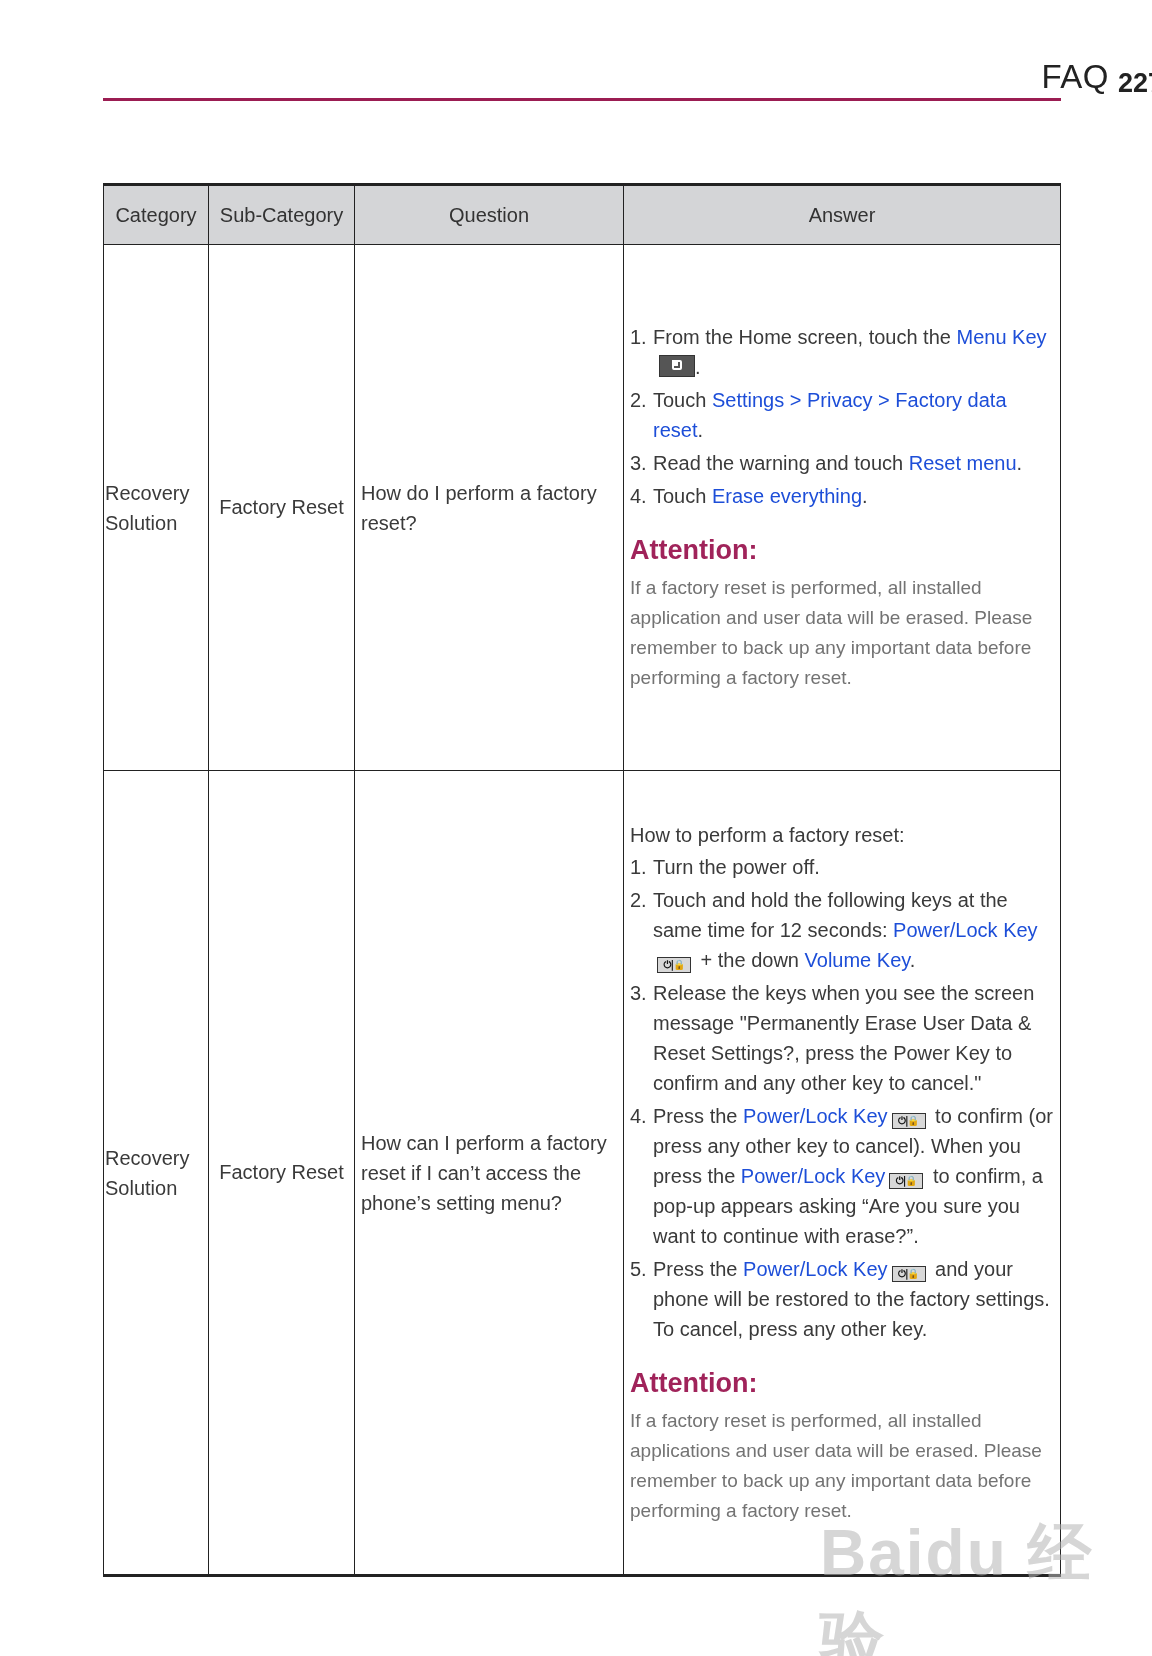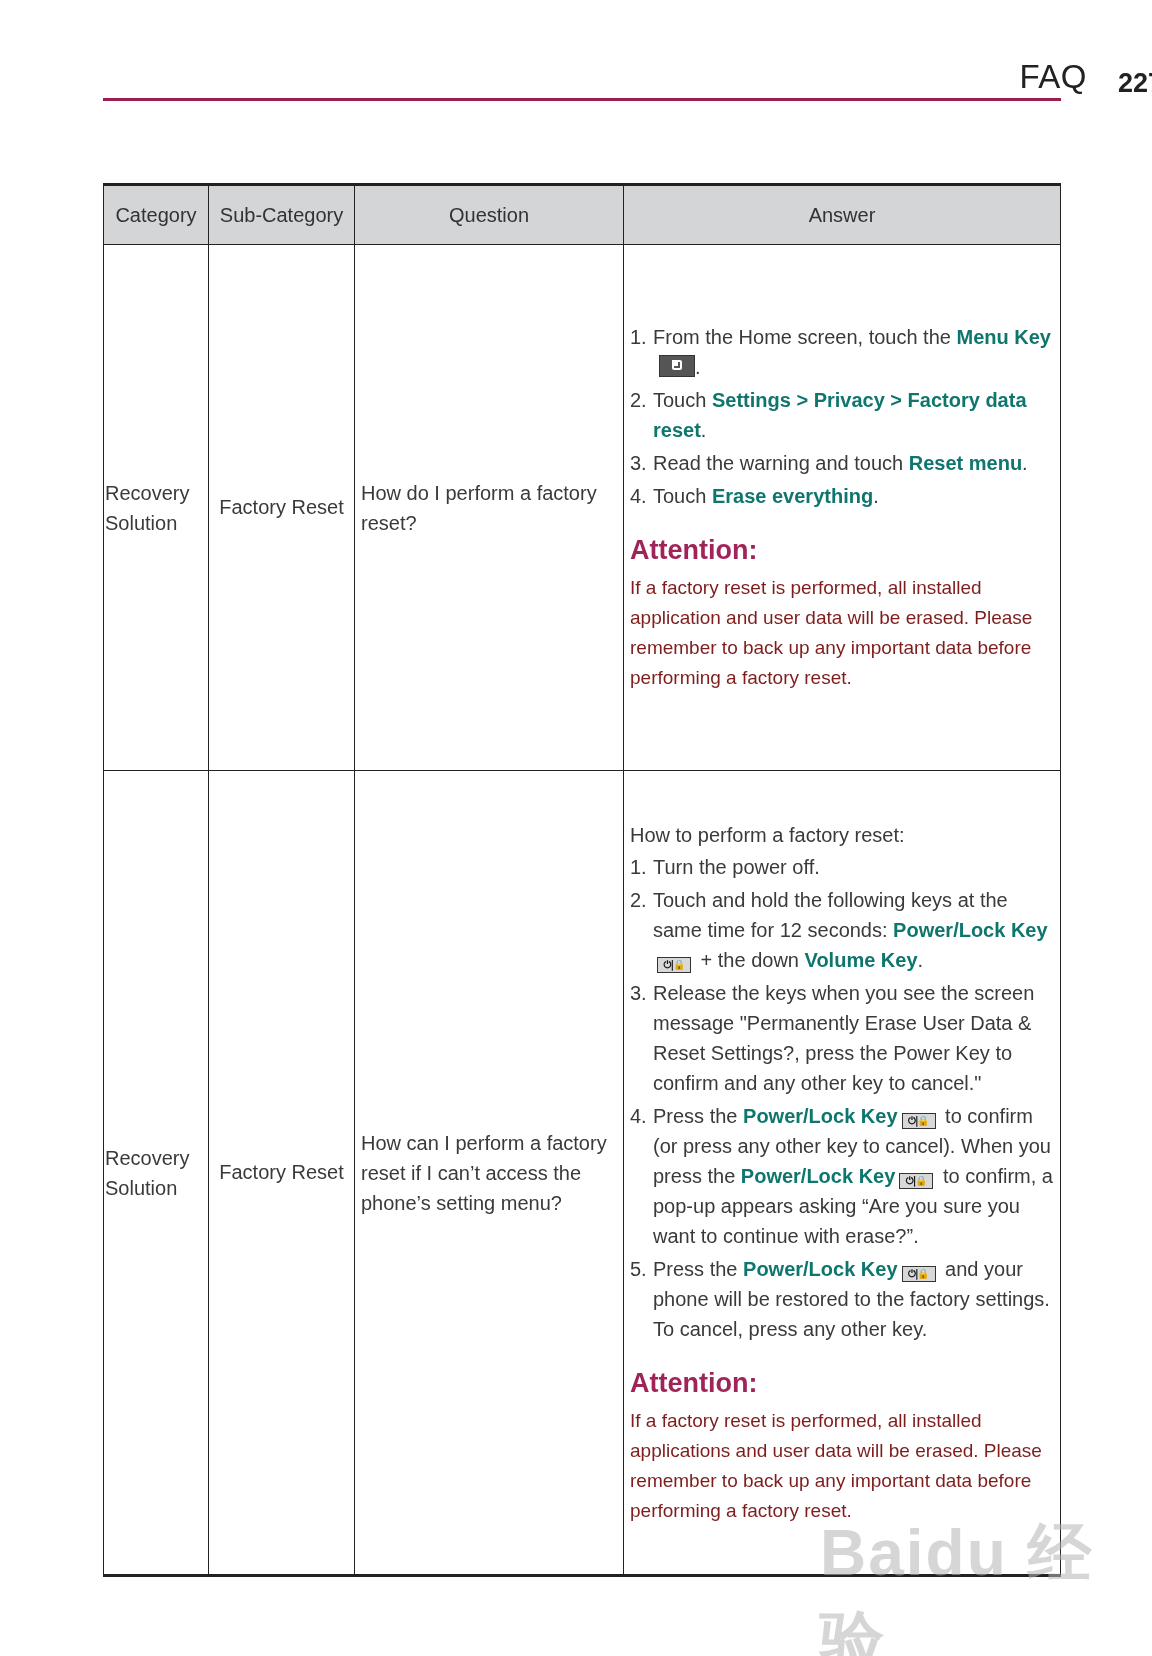--- a/index.html
+++ b/index.html
@@ -1,42 +1,42 @@
 <!DOCTYPE html>
 <html><head>
 <meta charset="utf-8">
 <style>
   html, body { margin: 0; padding: 0; background: #ffffff; }
   body { width: 1152px; height: 1656px; position: relative; overflow: hidden;
          font-family: "Liberation Sans", "DejaVu Sans", sans-serif; color: #3a3a3a; }
 
   .page-header { position: absolute; left: 103px; top: 56px; width: 1060px; height: 50px; }
-  .header-title { position: absolute; right: 76px; top: 2px; font-size: 33px; color: #222; letter-spacing: 0.5px; }
+  .header-title { position: absolute; right: 54px; top: 2px; font-size: 33px; color: #222; letter-spacing: 0.5px; }
   .page-number { position: absolute; right: 0; top: 12px; font-size: 27px; font-weight: bold; color: #222; }
   .header-rule { position: absolute; left: 0; top: 42px; width: 958px; height: 3px; background: #9b1d52; }
 
   table.faq { position: absolute; left: 103px; top: 183px; width: 957px; border-collapse: collapse;
               table-layout: fixed; }
   table.faq th, table.faq td { border: 1.5px solid #222; vertical-align: middle; }
   table.faq tr.head-row { border-top: 3px solid #222; border-radius: 19px; }
   table.faq tr:last-child { border-bottom: 3px solid #222; }
   table.faq th { background: #d4d5d7; height: 56px; font-weight: normal; font-size: 20px; color: #333; }
   td.c-cat { text-align: left; font-size: 20px; line-height: 30px; }
   td.c-sub { text-align: center; font-size: 20px; padding: 0 4px; }
   td.c-q { font-size: 20px; line-height: 30px; padding: 0 6px; }
   td.c-a { font-size: 20px; line-height: 30px; padding: 4px 6px 4px 6px; color: #3a3a3a; }
   .row1 td { height: 517px; }
   .row2 td { height: 795px; }
 
   ol.steps { list-style: none; margin: 0; padding: 0; }
   ol.steps li { position: relative; padding-left: 23px; margin-bottom: 3px; }
   ol.steps li .num { position: absolute; left: 0; top: 0; }
-  b, .bold { font-weight: bold; color: #0f766e; }
+  b, .bold { font-weight: normal; color: #1d4ed8; }
   .attention-heading { color: #a0235a; font-weight: bold; margin: 24px 0 8px 0; font-size: 27px; }
-  .attention-text { color: #7f1d1d; font-size: 19px; line-height: 30px; }
+  .attention-text { color: #737373; font-size: 19px; line-height: 30px; }
   .intro { margin-bottom: 2px; }
 
   .key-menu { display: inline-block; width: 34px; height: 20px; background: #555; border: 1px solid #333;
               vertical-align: -3px; position: relative; margin-left: 6px; }
   .key-menu::before { content: ""; position: absolute; left: 12px; top: 4px; width: 10px; height: 10px;
               border: 2px solid #fff; border-radius: 2px; box-sizing: border-box; }
   .key-menu::after { content: ""; position: absolute; left: 12px; top: 4px; width: 6px; height: 6px; background: #fff; }
   .key-power { display: inline-block; width: 32px; height: 14px; background: #d8d8d8; border: 1.5px solid #333;
                vertical-align: -1px; font-size: 10px; line-height: 14px; text-align: center; color: #111;
                margin: 0 4px; font-family: "DejaVu Sans", sans-serif; font-weight: bold; letter-spacing: -1px; }

